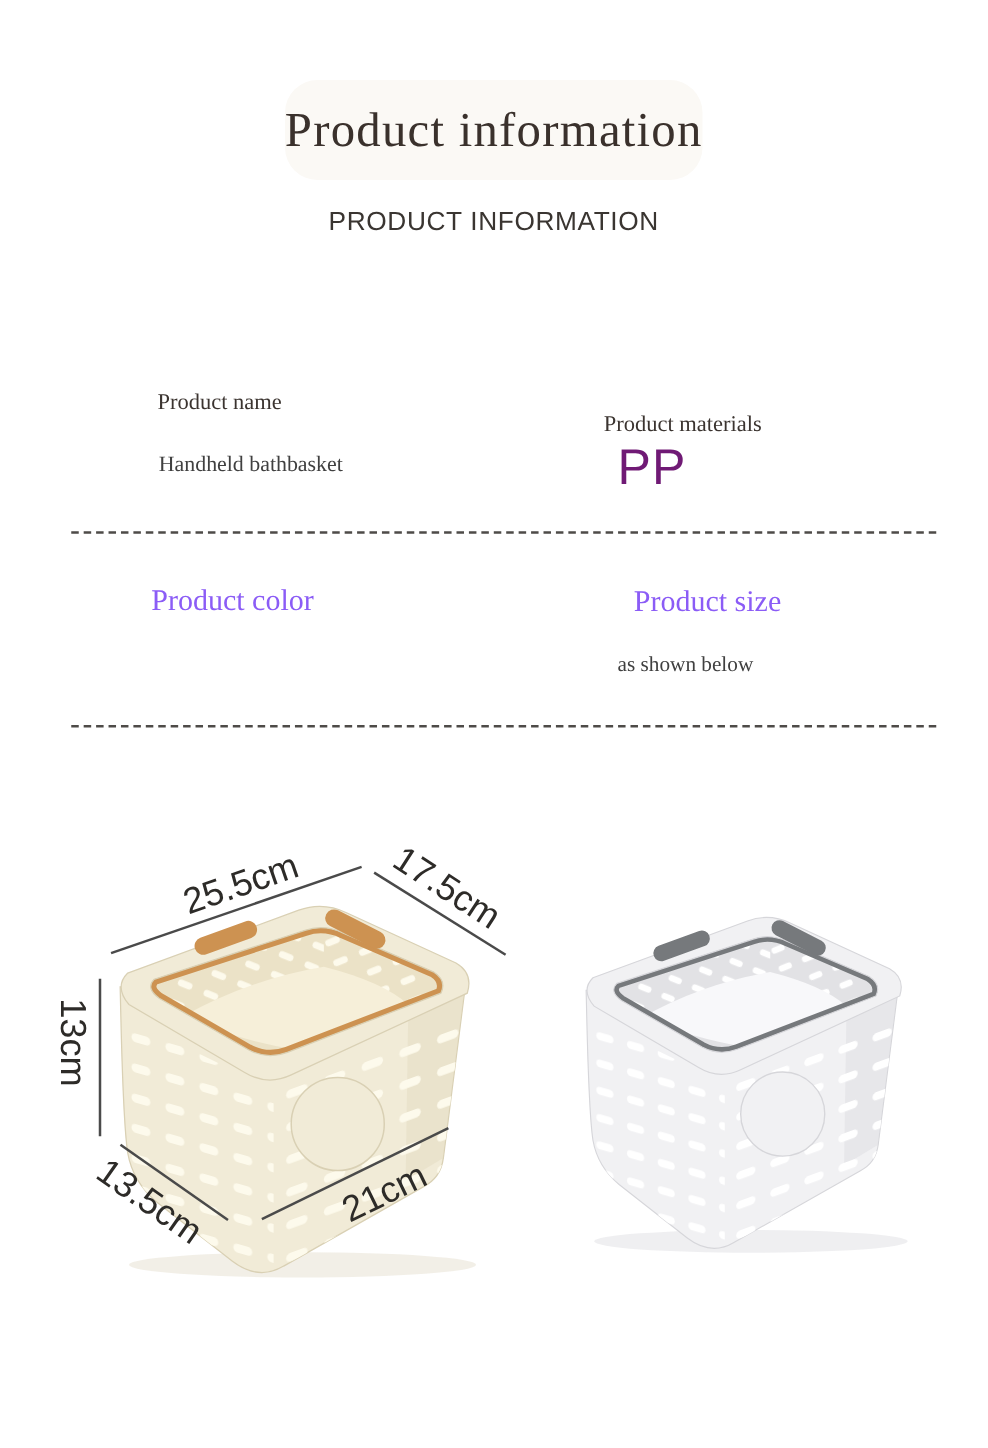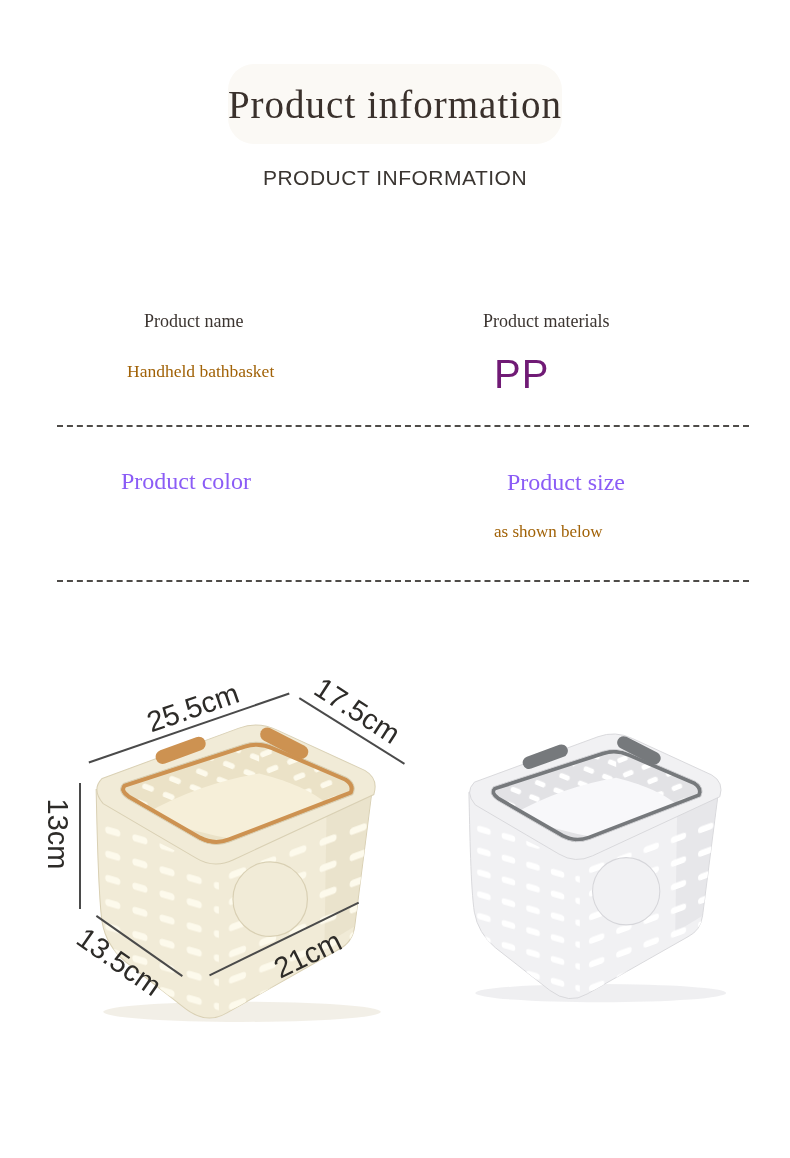--- a/index.html
+++ b/index.html
@@ -8,21 +8,21 @@
 
   .abs{position:absolute;}
 
   .title-bg{left:228px;top:64px;width:334px;height:80px;background:#fbf9f5;border-radius:26px;}
   .title{left:0;right:0;top:82px;text-align:center;font-size:39px;letter-spacing:1px;color:#3a312c;}
   .subtitle{left:0;right:0;top:166px;text-align:center;font-family:"Liberation Sans",sans-serif;
             font-size:21px;letter-spacing:0.5px;color:#3a3531;}
 
   .spec-label-sm{font-size:18px;color:#3b3430;}
   .spec-label-lg{font-size:24px;color:#8b5cf6;}
-  .spec-value{font-size:17.5px;color:#a16207;}
+  .spec-value{font-size:17.5px;color:#404040;}
   .spec-value-big{font-family:"Liberation Sans",sans-serif;font-size:40px;letter-spacing:1px;color:#701a75;}
 
   .divider{left:57px;width:692px;height:0;border-top:2px dashed #4e4b48;}
 
   .note{left:0;right:0;top:1074px;text-align:center;font-size:16.5px;color:#2b2522;}
 
   .dim-line{height:1.6px;background:#4a4a4a;}
   .dim-vline{width:1.6px;background:#4a4a4a;}
   .dim-label{font-family:"Liberation Sans",sans-serif;font-size:29px;color:#2d2b28;white-space:nowrap;}
   .vtext{writing-mode:vertical-rl;}
@@ -46,22 +46,22 @@
 </style>
 </head>
 <body>
 
 <div id="page">
 
   <div class="abs title-bg"></div>
   <div class="abs title">Product information</div>
   <div class="abs subtitle">PRODUCT INFORMATION</div>
 
-  <div class="abs spec-label-sm" style="left:144px;top:311px;font-family:Liberation Serif, serif;">Product name</div>
-  <div class="abs spec-label-sm" style="left:483px;top:311px;">Product materials</div>
+  <div class="abs spec-label-sm" style="left:126px;top:311px;font-family:Liberation Serif, serif;">Product name</div>
+  <div class="abs spec-label-sm" style="left:483px;top:329px;">Product materials</div>
   <div class="abs spec-value" style="left:127px;top:361px;">Handheld bathbasket</div>
   <div class="abs spec-value-big" style="left:494px;top:352px;">PP</div>
 
   <div class="abs divider" style="top:425px;"></div>
 
   <div class="abs spec-label-lg" style="left:121px;top:468px;">Product color</div>
   <div class="abs spec-label-lg" style="left:483px;top:469px;margin-left:24px;">Product size</div>
   <div class="abs spec-value" style="left:494px;top:522px;font-size:17px;">as shown below</div>
 
   <div class="abs divider" style="top:580px;"></div>

